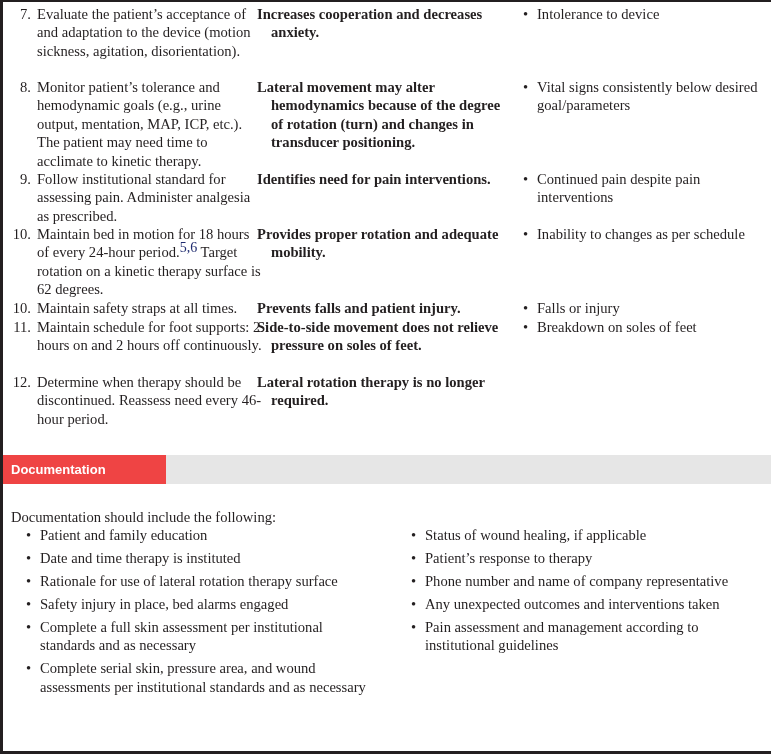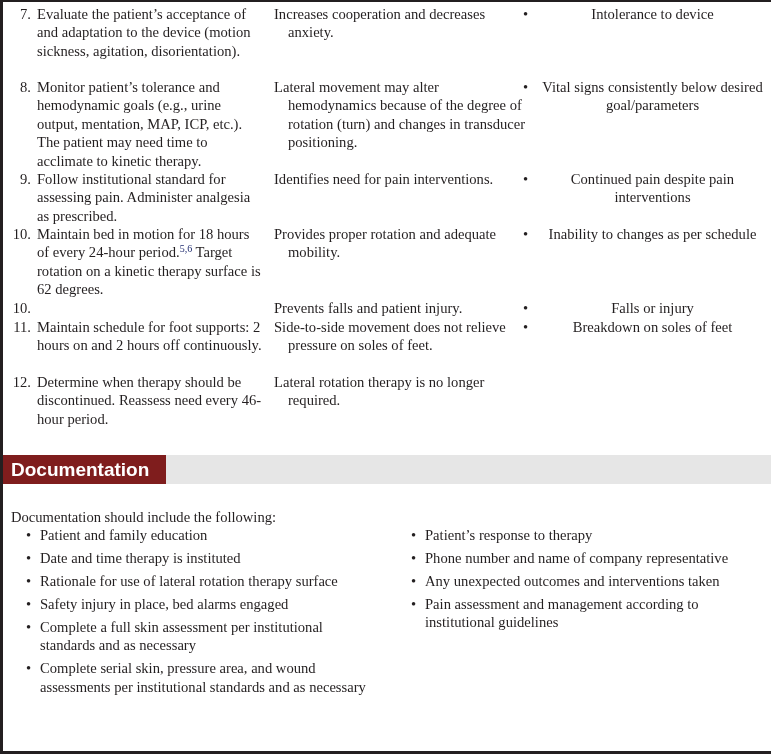--- a/index.html
+++ b/index.html
@@ -12,35 +12,35 @@
       position: absolute; left: 0; top: 0; width: 771px; height: 754px;
       box-sizing: border-box;
       border-left: 3px solid #231f20;
       border-top: 2px solid #231f20;
       border-bottom: 3px solid #231f20;
     }
     
     .row { position: absolute; left: 0; width: 771px; }
     .c1 { position: absolute; left: 37px; width: 225px; }
     .c1 .num { position: absolute; left: -37px; width: 31px; text-align: right; }
-    .c2 { position: absolute; left: 274px; width: 240px; padding-left: 14px; text-indent: -14px; }
+    .c2 { position: absolute; left: 257px; width: 240px; padding-left: 14px; text-indent: -14px; font-weight: bold; }
     .c3 { position: absolute; left: 523px; width: 245px; }
-    .bul { position: relative; padding-left: 14px; text-align: center; }
+    .bul { position: relative; padding-left: 14px; }
     .bul::before { content: "•"; position: absolute; left: 0; top: 0; }
-    sup.ref { color: #1e2a6e; font-size: 10px; line-height: 0; vertical-align: 5px; }
+    sup.ref { color: #1e2a6e; font-size: 14px; line-height: 0; vertical-align: 5px; }
     
     .doc-band {
       position: absolute; left: 3px; top: 455px; width: 768px; height: 29px;
       background: #e6e6e6;
     }
     .doc-title {
       position: absolute; left: 0; top: 0; height: 29px; width: 163px;
-      background: #7f1d1d; color: #ffffff;
+      background: #ef4444; color: #ffffff;
       font-family: "Liberation Sans", "DejaVu Sans", sans-serif;
-      font-weight: bold; font-size: 19px; line-height: 29px;
+      font-weight: bold; font-size: 13px; line-height: 29px;
       padding-left: 8px; box-sizing: border-box;
     }
     .doc-intro {
       position: absolute; left: 11px; top: 508px; 
     }
     .doc-list { position: absolute; margin: 16px; padding: 0; list-style: none; }
     .doc-list li { position: relative; padding-left: 14px; margin-bottom: 4.6px; }
     .doc-list li::before { content: "•"; position: absolute; left: 0; top: 0; }
     .doc-left { left: 10px; top: 510px; width: 345px; }
     .doc-right { left: 395px; top: 510px; width: 350px; }
@@ -90,20 +90,21 @@
   </div>
   <div class="c2">Provides proper rotation and adequate mobility.</div>
   <div class="c3">
     <div class="bul">Inability to changes as per schedule</div>
   </div>
 </div>
 
 <div class="row" style="top:299px">
   <div class="c1">
     <span class="num">10.</span>
+    <span>Maintain safety straps at all times.</span>
   </div>
   <div class="c2">Prevents falls and patient injury.</div>
   <div class="c3">
     <div class="bul">Falls or injury</div>
   </div>
 </div>
 
 <div class="row" style="top:318px">
   <div class="c1">
     <span class="num">11.</span>
@@ -133,17 +134,18 @@
 <ul class="doc-list doc-left">
   <li>Patient and family education</li>
   <li>Date and time therapy is instituted</li>
   <li>Rationale for use of lateral rotation therapy surface</li>
   <li>Safety injury in place, bed alarms engaged</li>
   <li>Complete a full skin assessment per institutional standards and as necessary</li>
   <li>Complete serial skin, pressure area, and wound assessments per institutional standards and as necessary</li>
 </ul>
 
 <ul class="doc-list doc-right">
+  <li>Status of wound healing, if applicable</li>
   <li>Patient’s response to therapy</li>
   <li>Phone number and name of company representative</li>
   <li>Any unexpected outcomes and interventions taken</li>
   <li>Pain assessment and management according to institutional guidelines</li>
 </ul>
 
 </body></html>

